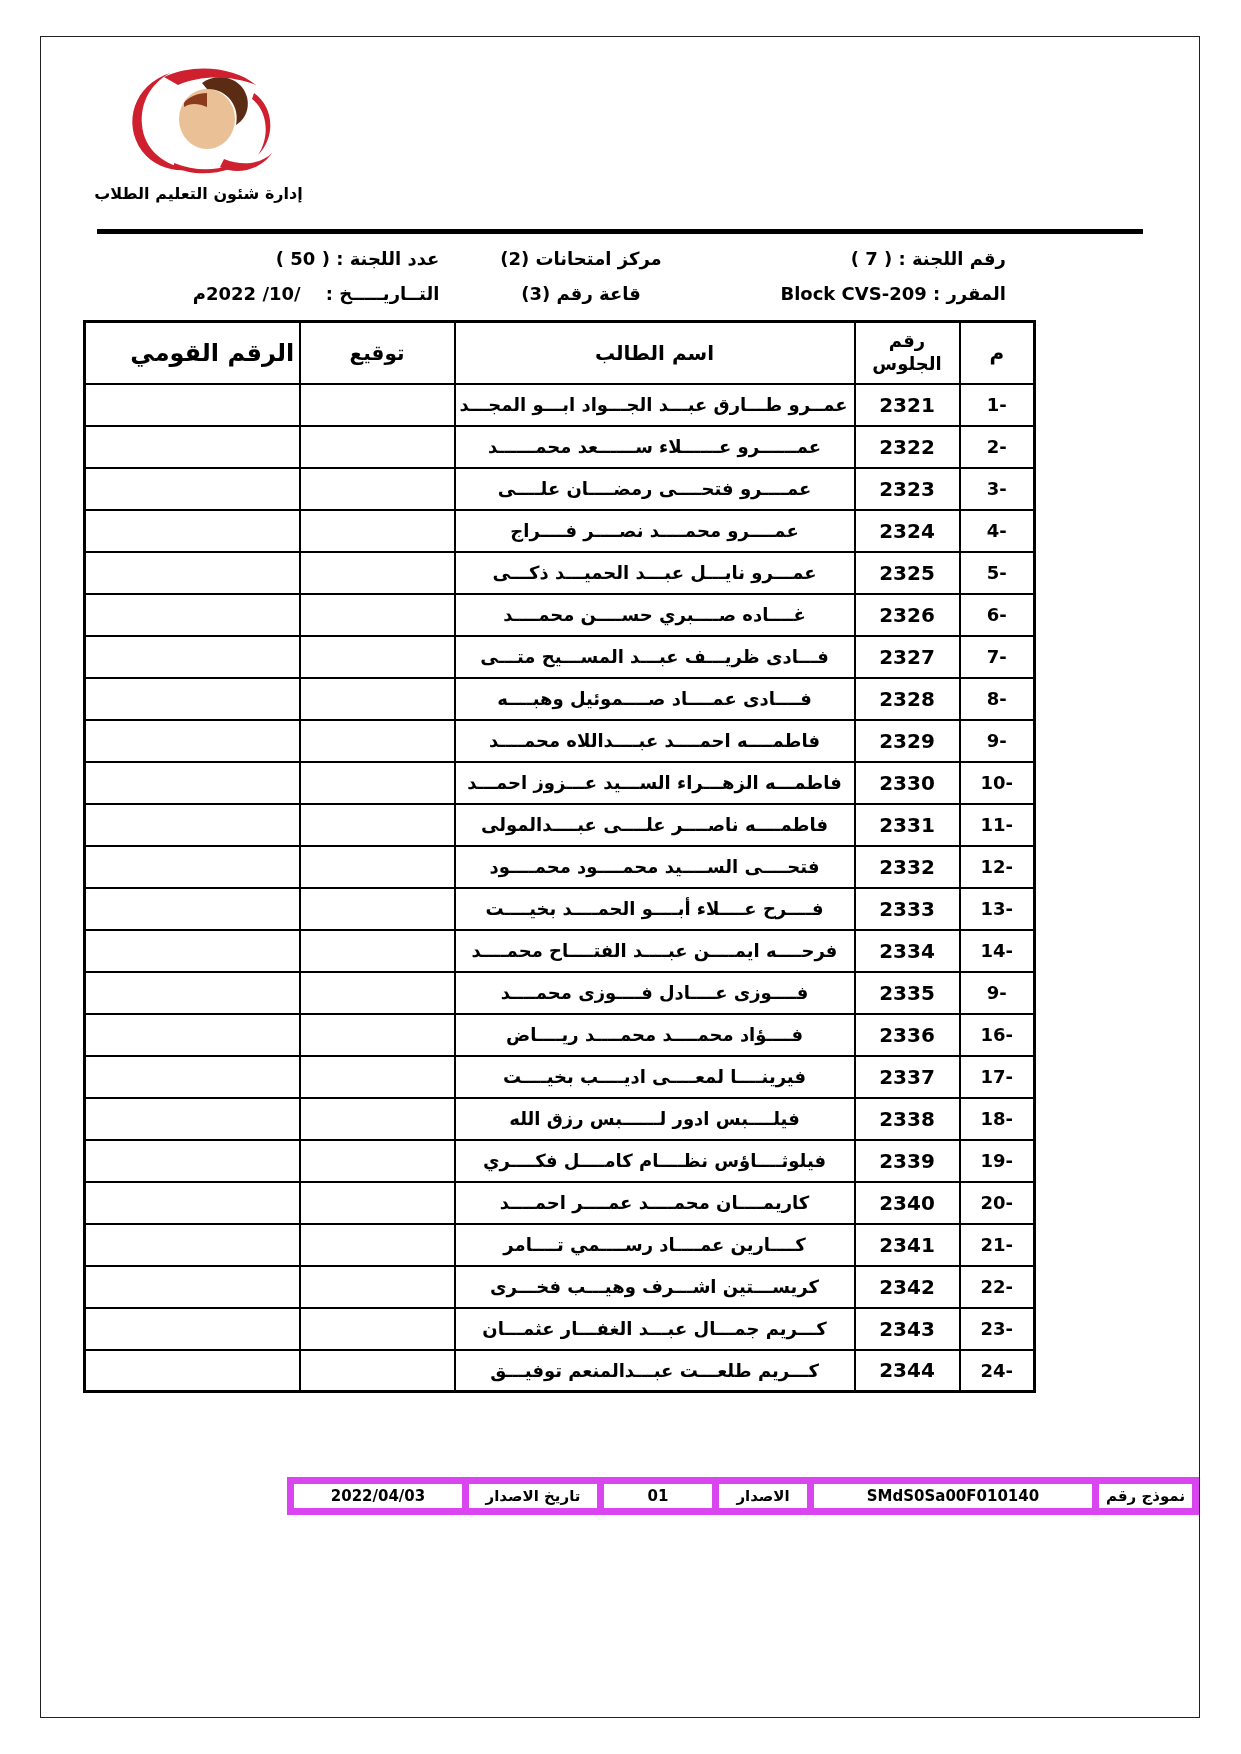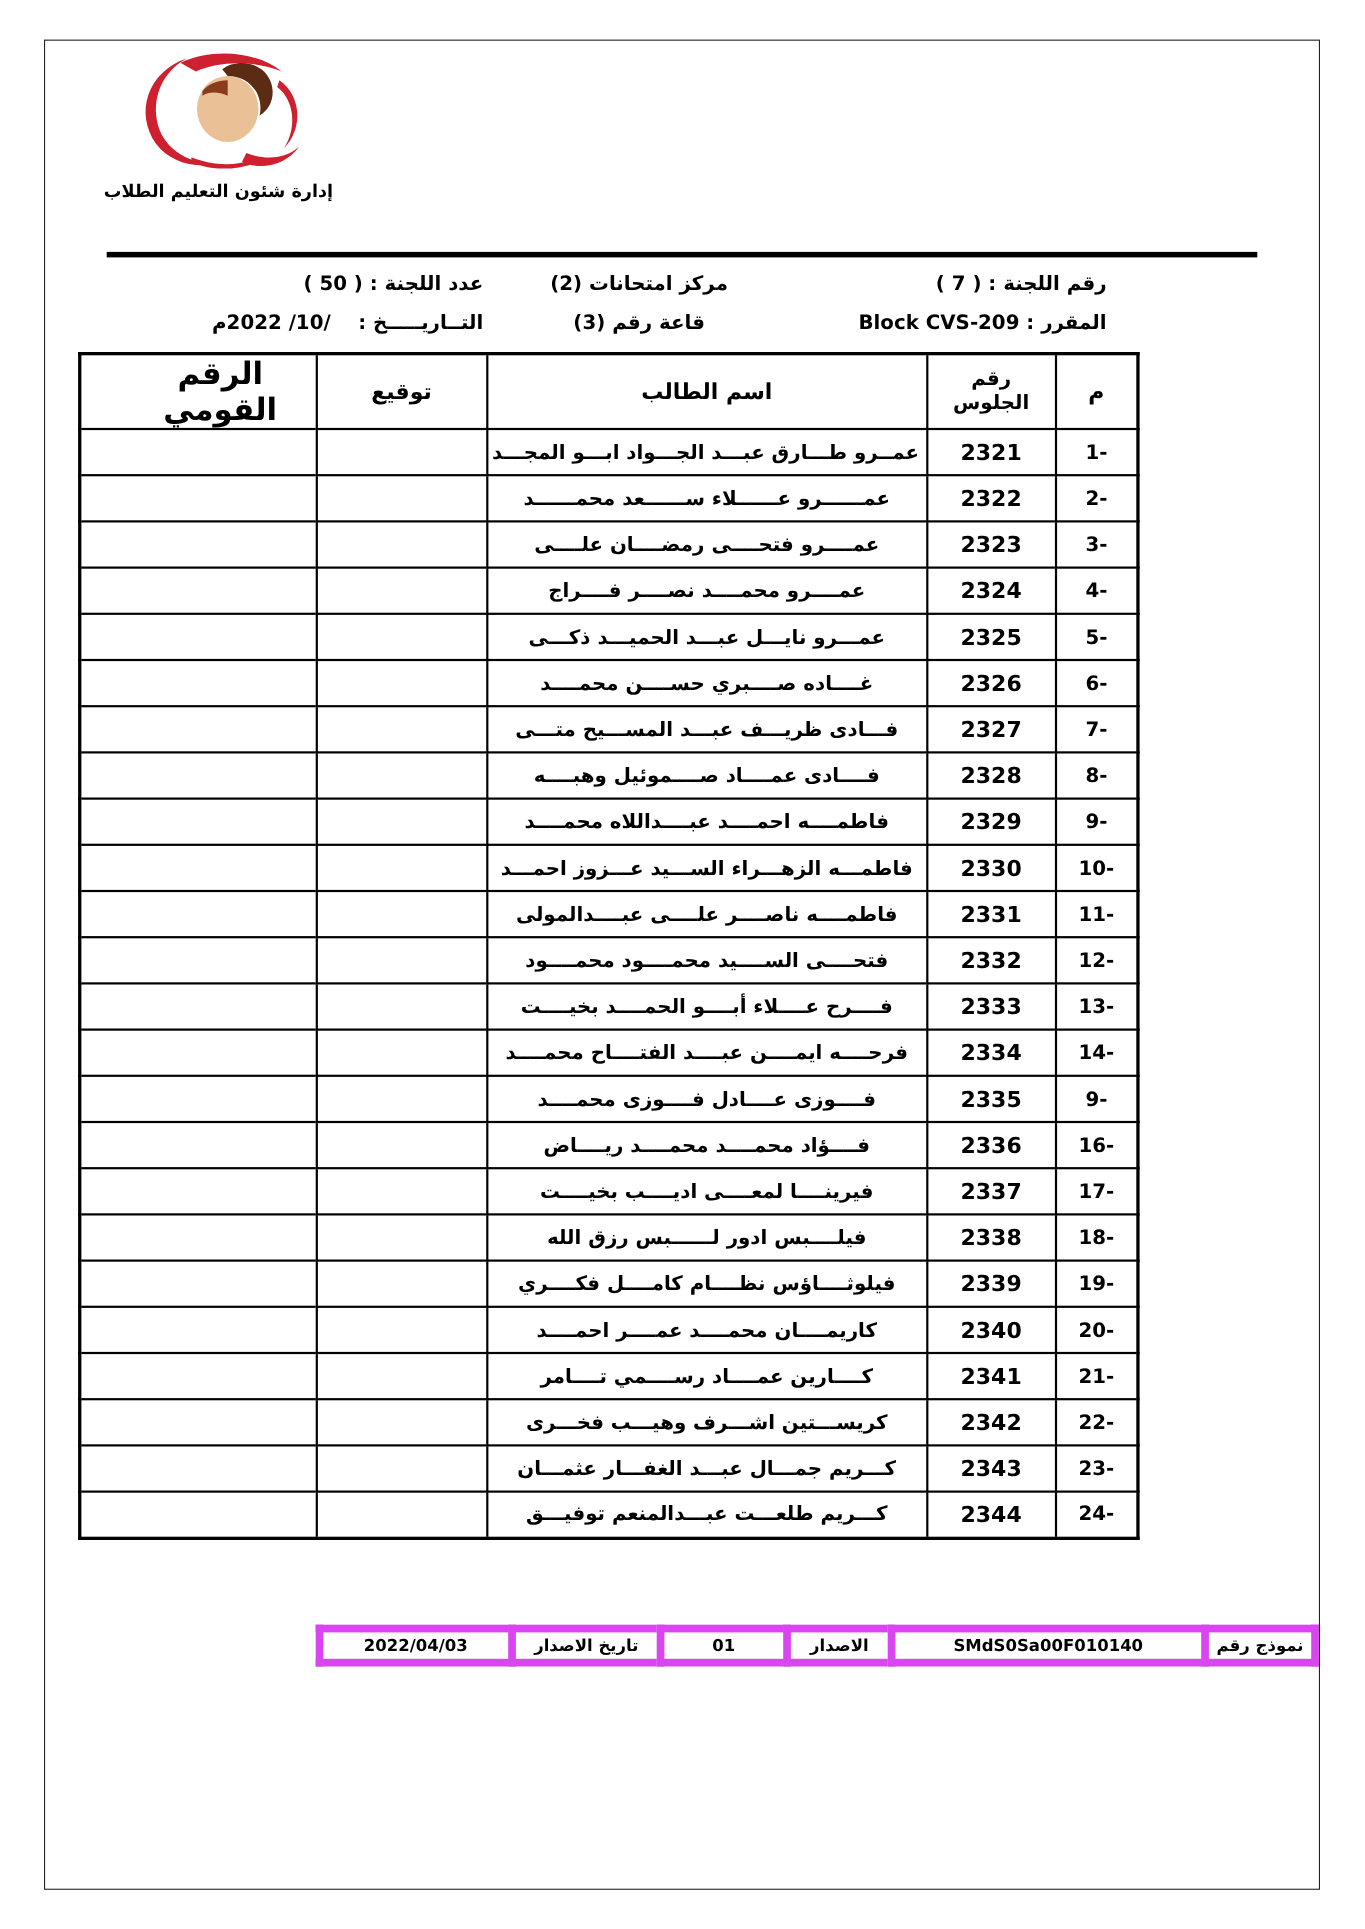--- a/index.html
+++ b/index.html
@@ -4,21 +4,21 @@
 <style>
   * { margin:0; padding:0; box-sizing:border-box; }
   html,body { background:#ffffff; }
   body { font-family:"DejaVu Sans", sans-serif; color:#000; }
 
   .page { position:relative; width:1241px; height:1754px; background:#fff; overflow:hidden; }
   .frame { position:absolute; left:40px; top:36px; width:1160px; height:1682px; border:1px solid #222; }
 
   
   .doc-header { position:relative; height:182px; }
-  .left-block  { position:absolute; left:50px; top:6px; width:215px; text-align:center; }
+  .left-block  { position:absolute; left:50px; top:26px; width:215px; text-align:center; }
   .dept-label  { font-weight:bold; font-size:16px; margin-top:2px; white-space:nowrap; }
   .center-block{ position:absolute; left:405px; top:26px; width:240px; text-align:center; font-weight:bold; }
   .t1,.t2 { font-size:23px; margin-bottom:11px; white-space:nowrap; }
   .t3 { font-size:24px; white-space:nowrap; }
   .right-block { position:absolute; right:150px; top:10px; width:235px; text-align:center; font-weight:bold; }
   .org-line1 { font-size:17px; margin-top:2px; }
   .org-line2 { font-size:16px; }
 
   .rule { height:5px; background:#000; margin:10px 56px 0 56px; }
 
@@ -28,25 +28,25 @@
   .info .r { text-align:right; white-space:nowrap; }
   .info .c { text-align:center; white-space:nowrap; }
   .info .l { text-align:right; white-space:nowrap; }
 
   
   table.students { border-collapse:collapse; table-layout:fixed; width:950px;
                    margin:16px 163px 0 45px; border:3px solid #000; }
   .students th, .students td { border:2px solid #000; }
   .students thead th { font-weight:bold; height:62px; text-align:center; vertical-align:middle; }
   th.col-no   { width:75px;  font-size:20px; }
-  th.col-seat { width:117px; font-size:18px; }
+  th.col-seat { width:105px; font-size:18px; }
   th.col-seat span { display:inline-block; width:70px; line-height:1.25; }
   th.col-name { width:400px; font-size:20px; }
   th.col-sign { width:155px; font-size:20px; }
-  th.col-nid  { width:215px; font-size:28px;padding-left:40px; }
+  th.col-nid  { width:215px; font-size:24px;padding-left:40px; }
   .students tbody td { height:42px; text-align:center; vertical-align:middle; font-weight:bold; }
   .students tbody td.col-name { font-size:18px; padding:0 6px; white-space:nowrap; overflow:hidden; }
   .students tbody td.col-seat { font-size:20px; }
   .students tbody td.col-no   { font-size:18px; }
   .num { direction:ltr; unicode-bidi:isolate; }
 
   
   .doc-footer { position:absolute; left:0; right:0; bottom:202px; }
   table.meta { border-collapse:collapse; table-layout:fixed; width:905px; margin-left:74px;
                font-weight:bold; font-size:15px; }

